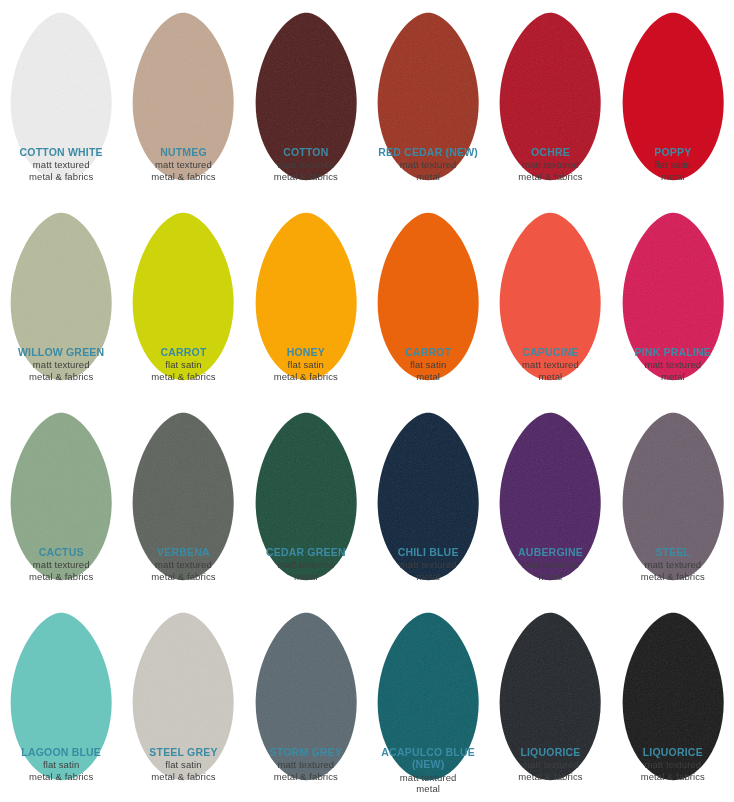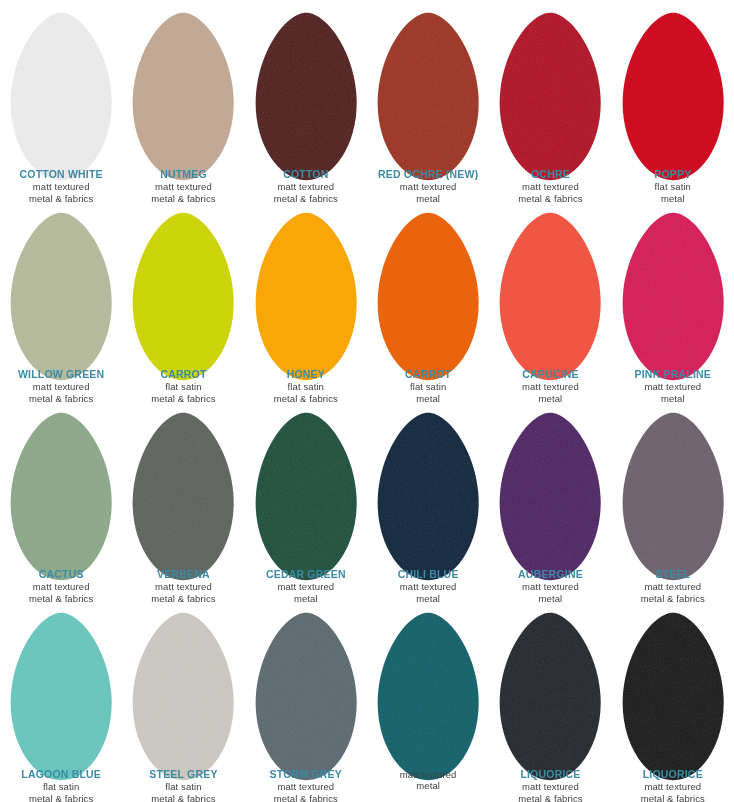--- a/index.html
+++ b/index.html
@@ -47,21 +47,20 @@
     align-items: flex-start;
     justify-content: center;
     padding-top: 6px;
   }
 
   .caption {
     width: 122px;
     text-align: center;
     line-height: 1.18;
     padding: 0 2px;
-    margin-top: 22px;
   }
   .color-name {
     color: #3b8ba5;
     font-size: 10.5px;
     font-weight: bold;
     letter-spacing: 0.2px;
     display: block;
     white-space: pre-line;
   }
   .finish, .materials {
@@ -173,21 +172,21 @@
                 <path d="M46 2 C62 2 84 34 84 70 C84 101 67 128 46 128 C25 128 8 101 8 70 C8 34 30 2 46 2 Z"></path>
               </clipPath>
             </defs>
             <path d="M46 2 C62 2 84 34 84 70 C84 101 67 128 46 128 C25 128 8 101 8 70 C8 34 30 2 46 2 Z" fill="#9c3322"></path>
             <g clip-path="url(#tx0_3c)">
               <rect x="0" y="0" width="92" height="130" filter="url(#tx0_3)" opacity="0.55"></rect>
             </g>
           </svg>
         </div>
         <div class="caption">
-          <span class="color-name">RED OCHRE (NEW)</span>
+          <span class="color-name">RED CEDAR (NEW)</span>
           <span class="finish">matt textured</span>
           <span class="materials">metal</span>
         </div>
       </div>
       <div class="swatch-cell">
         <div class="egg-wrap">
           <svg viewBox="0 0 92 130">
             <defs>
               <filter id="tx0_4" x="0" y="0" width="100%" height="100%">
                 <feTurbulence type="fractalNoise" baseFrequency="0.95" numOctaves="3" result="n"></feTurbulence>
@@ -605,20 +604,22 @@
                 <path d="M46 2 C62 2 84 34 84 70 C84 101 67 128 46 128 C25 128 8 101 8 70 C8 34 30 2 46 2 Z"></path>
               </clipPath>
             </defs>
             <path d="M46 2 C62 2 84 34 84 70 C84 101 67 128 46 128 C25 128 8 101 8 70 C8 34 30 2 46 2 Z" fill="#105f68"></path>
             <g clip-path="url(#tx3_3c)">
               <rect x="0" y="0" width="92" height="130" filter="url(#tx3_3)" opacity="0.55"></rect>
             </g>
           </svg>
         </div>
         <div class="caption">
+          <span class="color-name">ACAPULCO BLUE
+(NEW)</span>
           <span class="finish">matt textured</span>
           <span class="materials">metal</span>
         </div>
       </div>
       <div class="swatch-cell">
         <div class="egg-wrap">
           <svg viewBox="0 0 92 130">
             <defs>
               <filter id="tx3_4" x="0" y="0" width="100%" height="100%">
                 <feTurbulence type="fractalNoise" baseFrequency="0.95" numOctaves="3" result="n"></feTurbulence>

